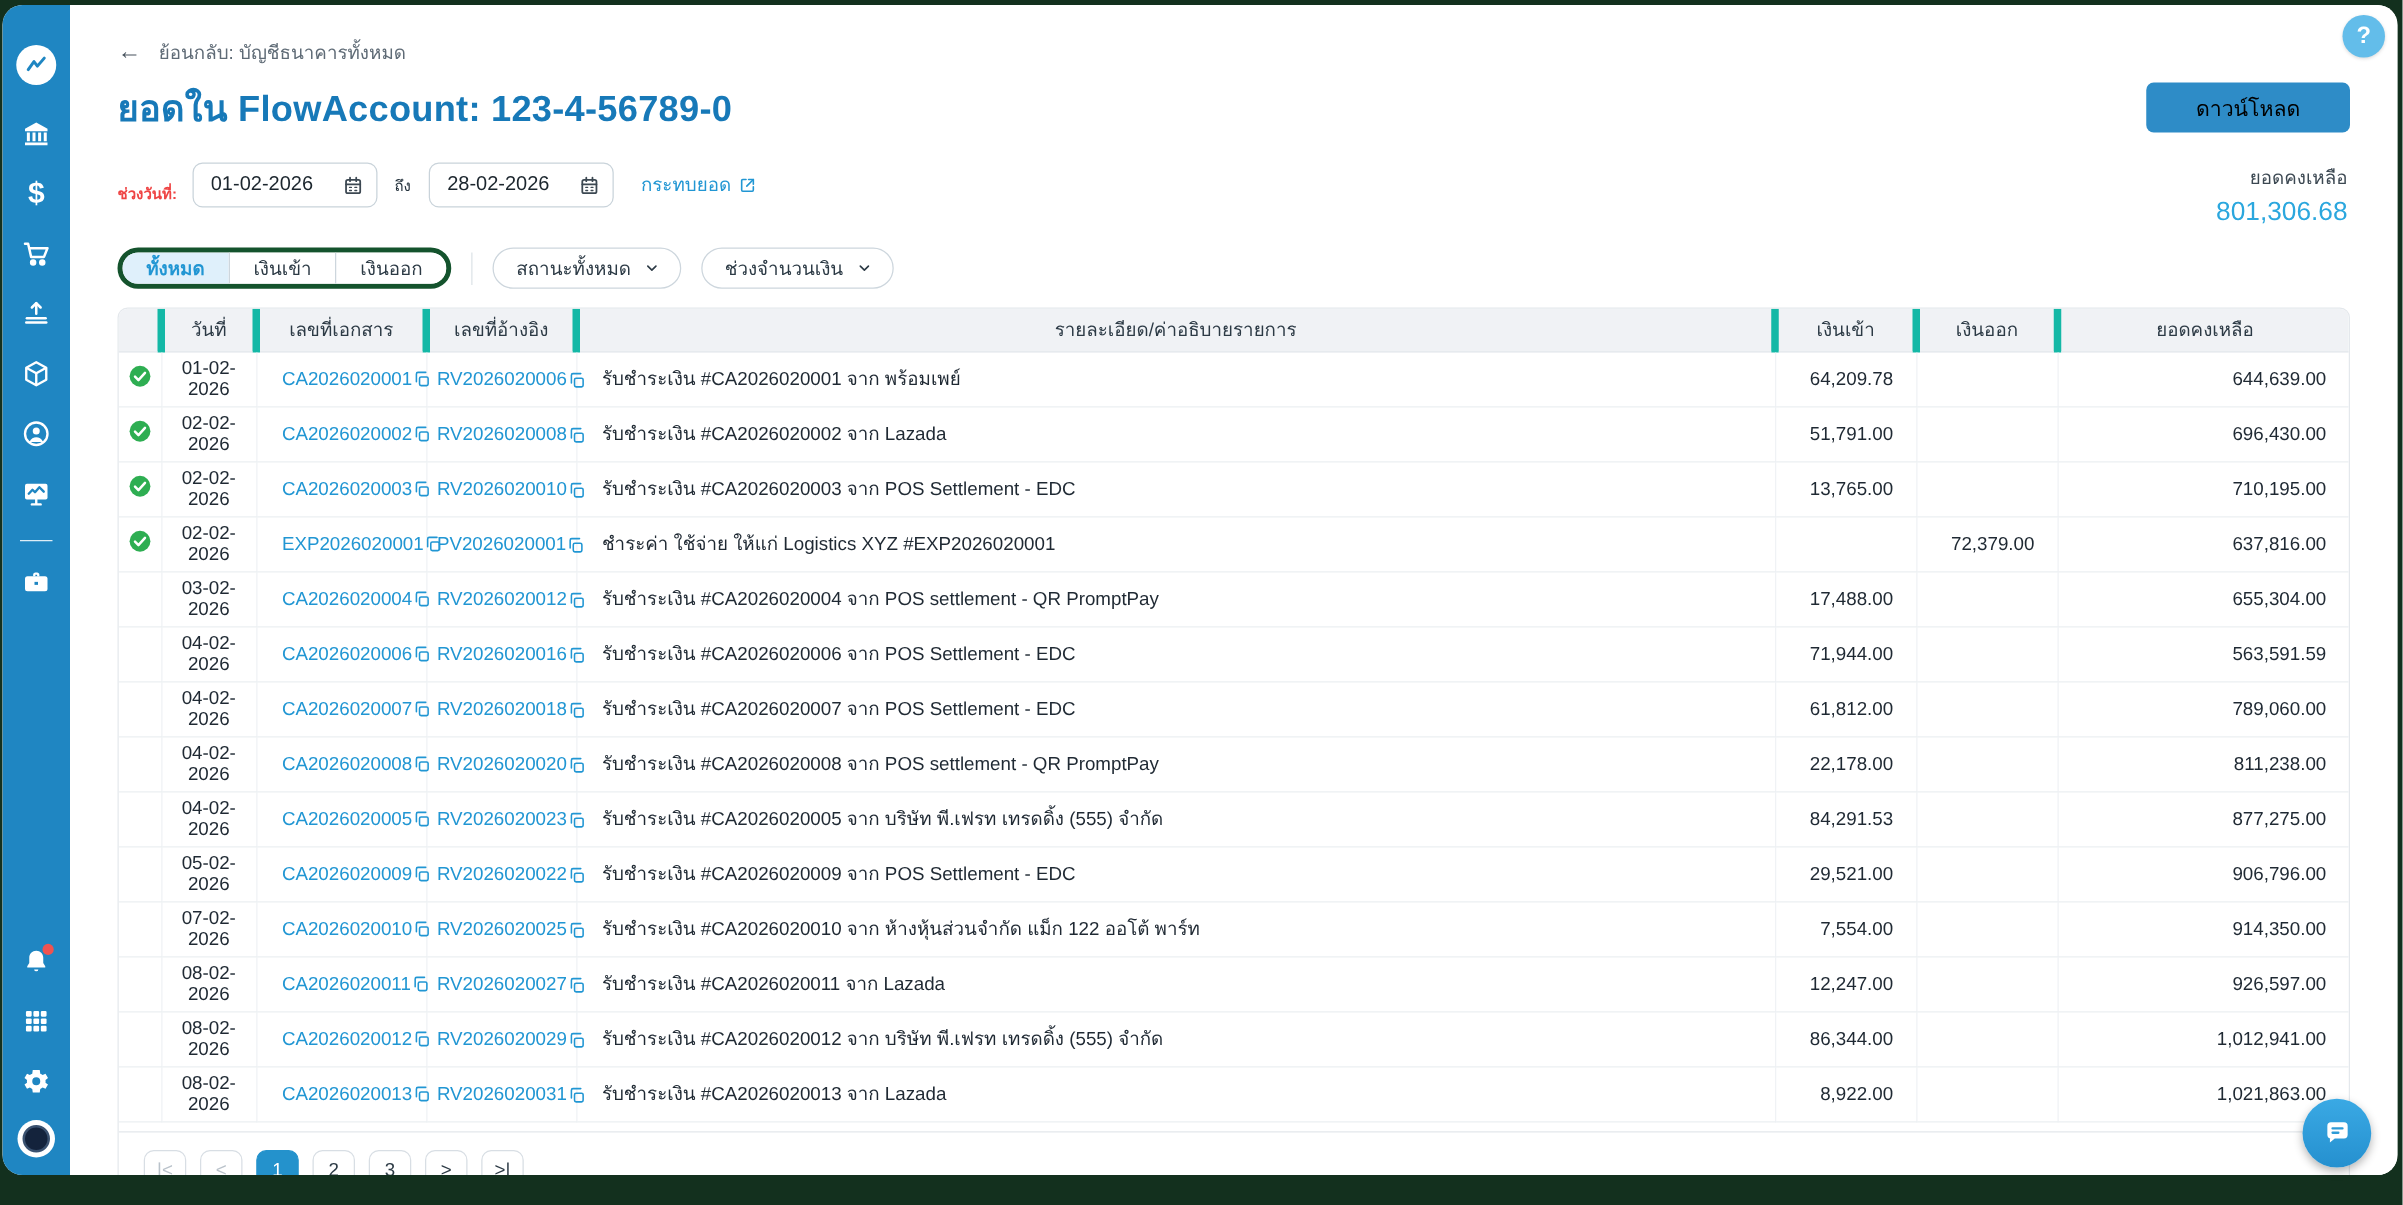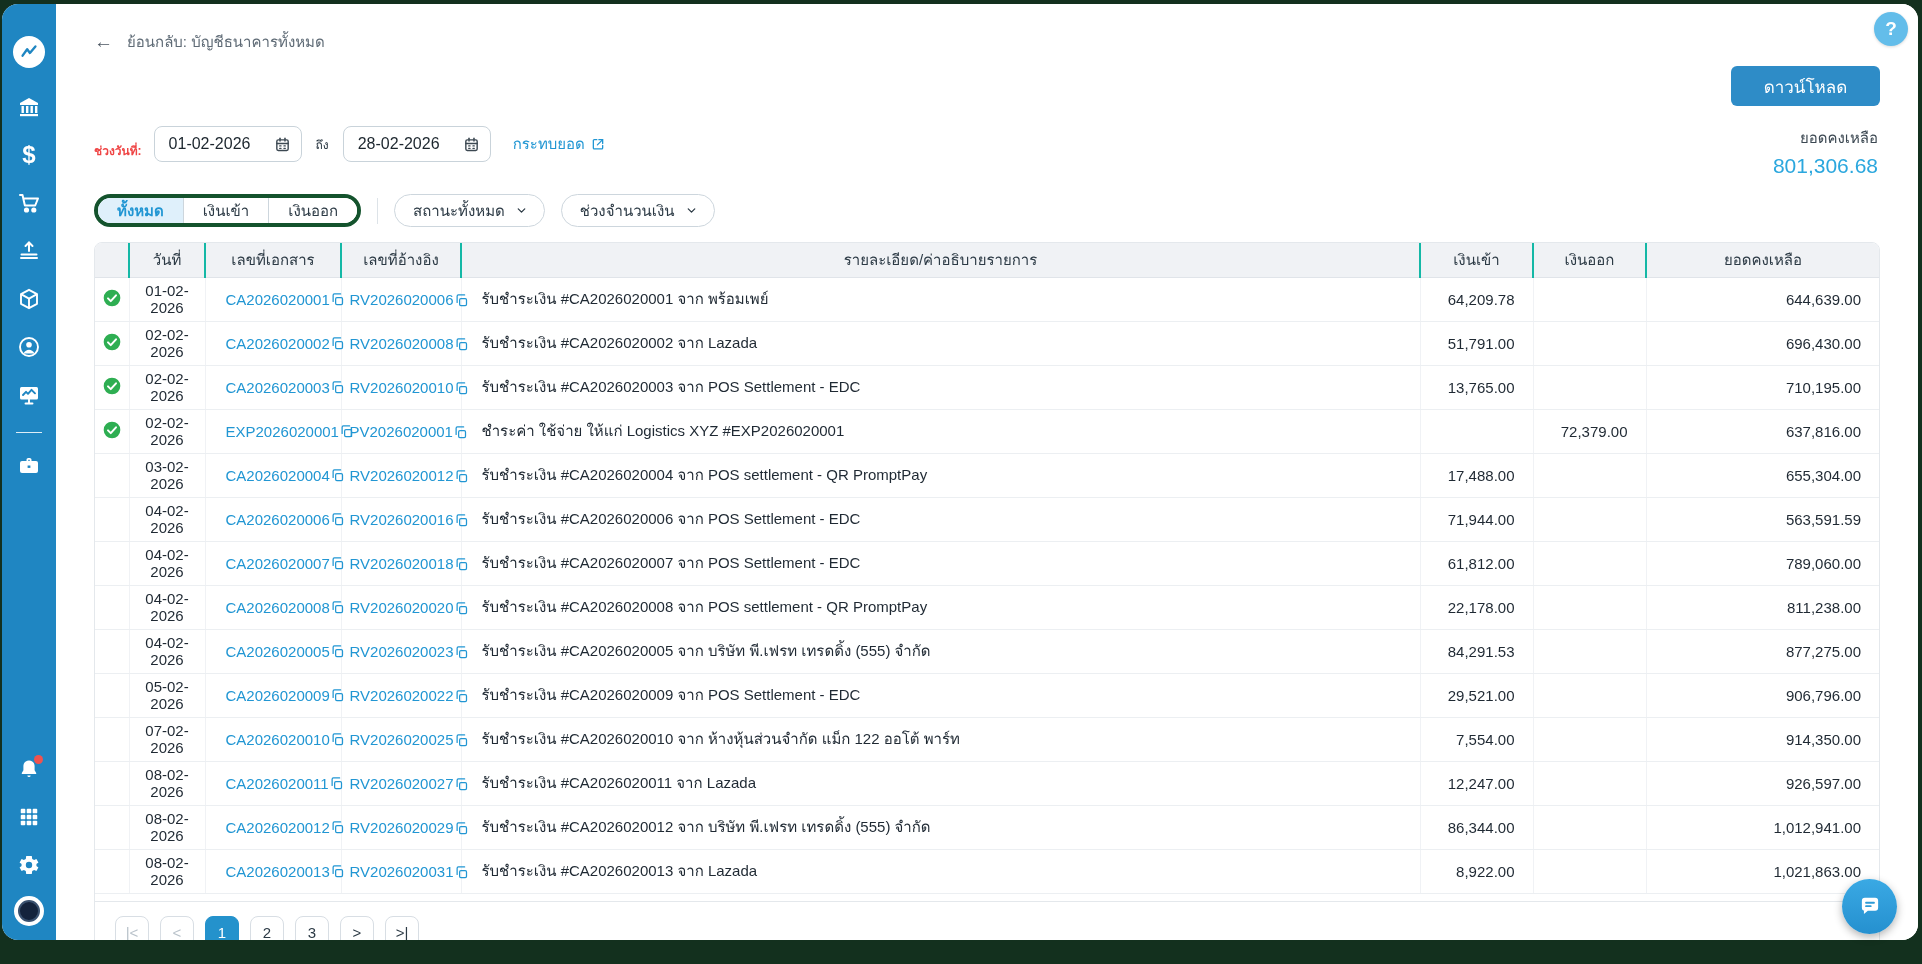--- a/index.html
+++ b/index.html
@@ -32,42 +32,42 @@
   .red-dot{position:absolute;top:3px;right:3px;width:9px;height:9px;border-radius:50%;background:#ef5350;}
   .avatar-circle{width:30px;height:30px;border-radius:50%;background:#fff;display:flex;align-items:center;justify-content:center;margin-bottom:14px;}
   .avatar-inner{width:22px;height:22px;border-radius:50%;background:#14233c;border:2px solid #3a516f;}
   
   .main{flex:1;position:relative;padding:26px 38px 0 38px;background:#fff;}
   .help-fab{position:absolute;top:8px;right:10px;width:34px;height:34px;border-radius:50%;background:#63bdea;color:#fff;font-size:19px;font-weight:bold;display:flex;align-items:center;justify-content:center;cursor:pointer;box-shadow:0 1px 3px rgba(0,0,0,.15);}
   .crumb-row{display:flex;align-items:center;gap:14px;color:var(--text-muted);font-size:15px;cursor:pointer;width:max-content;}
   .back-arrow{font-size:19px;color:#4a5560;}
   .title-row{display:flex;align-items:flex-start;margin-top:10px;}
   h1.page-title{font-size:29px;font-weight:bold;color:var(--title);letter-spacing:.2px;}
-  .download-btn{margin-left:auto;margin-top:2px;width:149px;height:40px;background:var(--btn-blue);color:#ffffff;border:none;border-radius:6px;font-size:17px;font-family:inherit;cursor:pointer;}
+  .download-btn{margin-left:auto;margin-top:2px;width:163px;height:40px;background:var(--btn-blue);color:#000000;border:none;border-radius:6px;font-size:17px;font-family:inherit;cursor:pointer;}
   .controls-row{display:flex;align-items:flex-start;margin-top:20px;}
   .controls-left{display:flex;align-items:center;gap:12px;}
   .ctl-label{font-size:12px;font-weight:bold;color:#ef4444;margin-top:12px;}
   .date-input{display:flex;align-items:center;justify-content:space-between;width:148px;height:36px;border:1px solid var(--border-dark);border-radius:8px;padding:0 10px 0 14px;cursor:pointer;background:#fff;}
   .date-input input{border:none;outline:none;width:96px;font-size:16px;font-family:inherit;color:#1c262e;background:transparent;}
   .to-label{font-size:12px;color:#22303b;margin:0 2px;}
   .reconcile{display:flex;align-items:center;gap:6px;color:var(--accent);font-size:15px;margin-left:10px;cursor:pointer;}
   .balance-block{margin-left:auto;text-align:right;padding-right:2px;}
   .balance-label{font-size:15px;color:var(--text-soft);}
   .balance-value{font-size:21px;color:var(--balance-blue);margin-top:4px;}
   .filter-row{display:flex;align-items:center;gap:16px;margin-top:16px;}
   .segmented{display:flex;border:4px solid #14532d;border-radius:17px;overflow:hidden;height:33px;}
   .seg{display:flex;align-items:center;padding:0 19px;font-size:15px;color:#2c3a45;background:#fff;cursor:pointer;border-left:1px solid #cdd6dd;}
   .seg:first-child{border-left:none;}
   .seg.active{background:#dff0fb;color:var(--accent);font-weight:bold;}
   .v-divider{width:1px;height:26px;background:#dde3e8;}
   .pill-dd{display:flex;align-items:center;gap:10px;height:33px;border:1px solid #cdd6dd;border-radius:17px;padding:0 16px 0 18px;font-size:15px;color:#2c3a45;background:#fff;cursor:pointer;}
   
   .table-card{margin-top:15px;border:1px solid var(--border);border-radius:8px;overflow:hidden;background:#fff;}
   table{width:100%;border-collapse:collapse;table-layout:fixed;font-size:15px;}
-  thead th{background:var(--header-bg);height:34px;font-weight:normal;color:#2c3a45;border-bottom:1px solid #e0e4e9;border-right:2px solid #14b8a6;text-align:center;}
+  thead th{background:var(--header-bg);height:34px;font-weight:normal;color:#2c3a45;border-bottom:1px solid #e0e4e9;border-right:6px solid #14b8a6;text-align:center;}
   thead th:last-child{border-right:none;}
   tbody td{height:44px;border-bottom:1px solid #eceff2;border-right:1px solid #f0f2f5;vertical-align:middle;color:var(--text);}
   tbody td:last-child{border-right:none;}
   td.c-status{text-align:center;}
   td.c-date{text-align:center;}
   .doc-cell{display:flex;align-items:center;justify-content:space-between;padding:0 10px 0 20px;}
   .ref-cell{display:flex;align-items:flex-end;justify-content:space-between;padding:0 10px 0 8px;}
   a.doc-link{color:var(--accent);text-decoration:none;cursor:pointer;}
   .copy-btn{display:flex;align-items:center;cursor:pointer;}
   td.c-desc{padding-left:20px;text-align:left;}
@@ -183,20 +183,21 @@
 
   <main class="main">
     <div class="help-fab">?</div>
 
     <div class="crumb-row">
       <span class="back-arrow">←</span>
       <span>ย้อนกลับ: บัญชีธนาคารทั้งหมด</span>
     </div>
 
     <div class="title-row">
+      <h1 class="page-title">ยอดใน FlowAccount: 123-4-56789-0</h1>
       <button class="download-btn">ดาวน์โหลด</button>
     </div>
 
     <div class="controls-row">
       <div class="controls-left">
         <span class="ctl-label">ช่วงวันที่:</span>
         <div class="date-input">
           <input value="01-02-2026" style="">
           <span class="copy-btn">
             <svg width="17" height="17" viewBox="0 0 24 24" fill="none" stroke="#3c4852" stroke-width="2" stroke-linecap="round">

